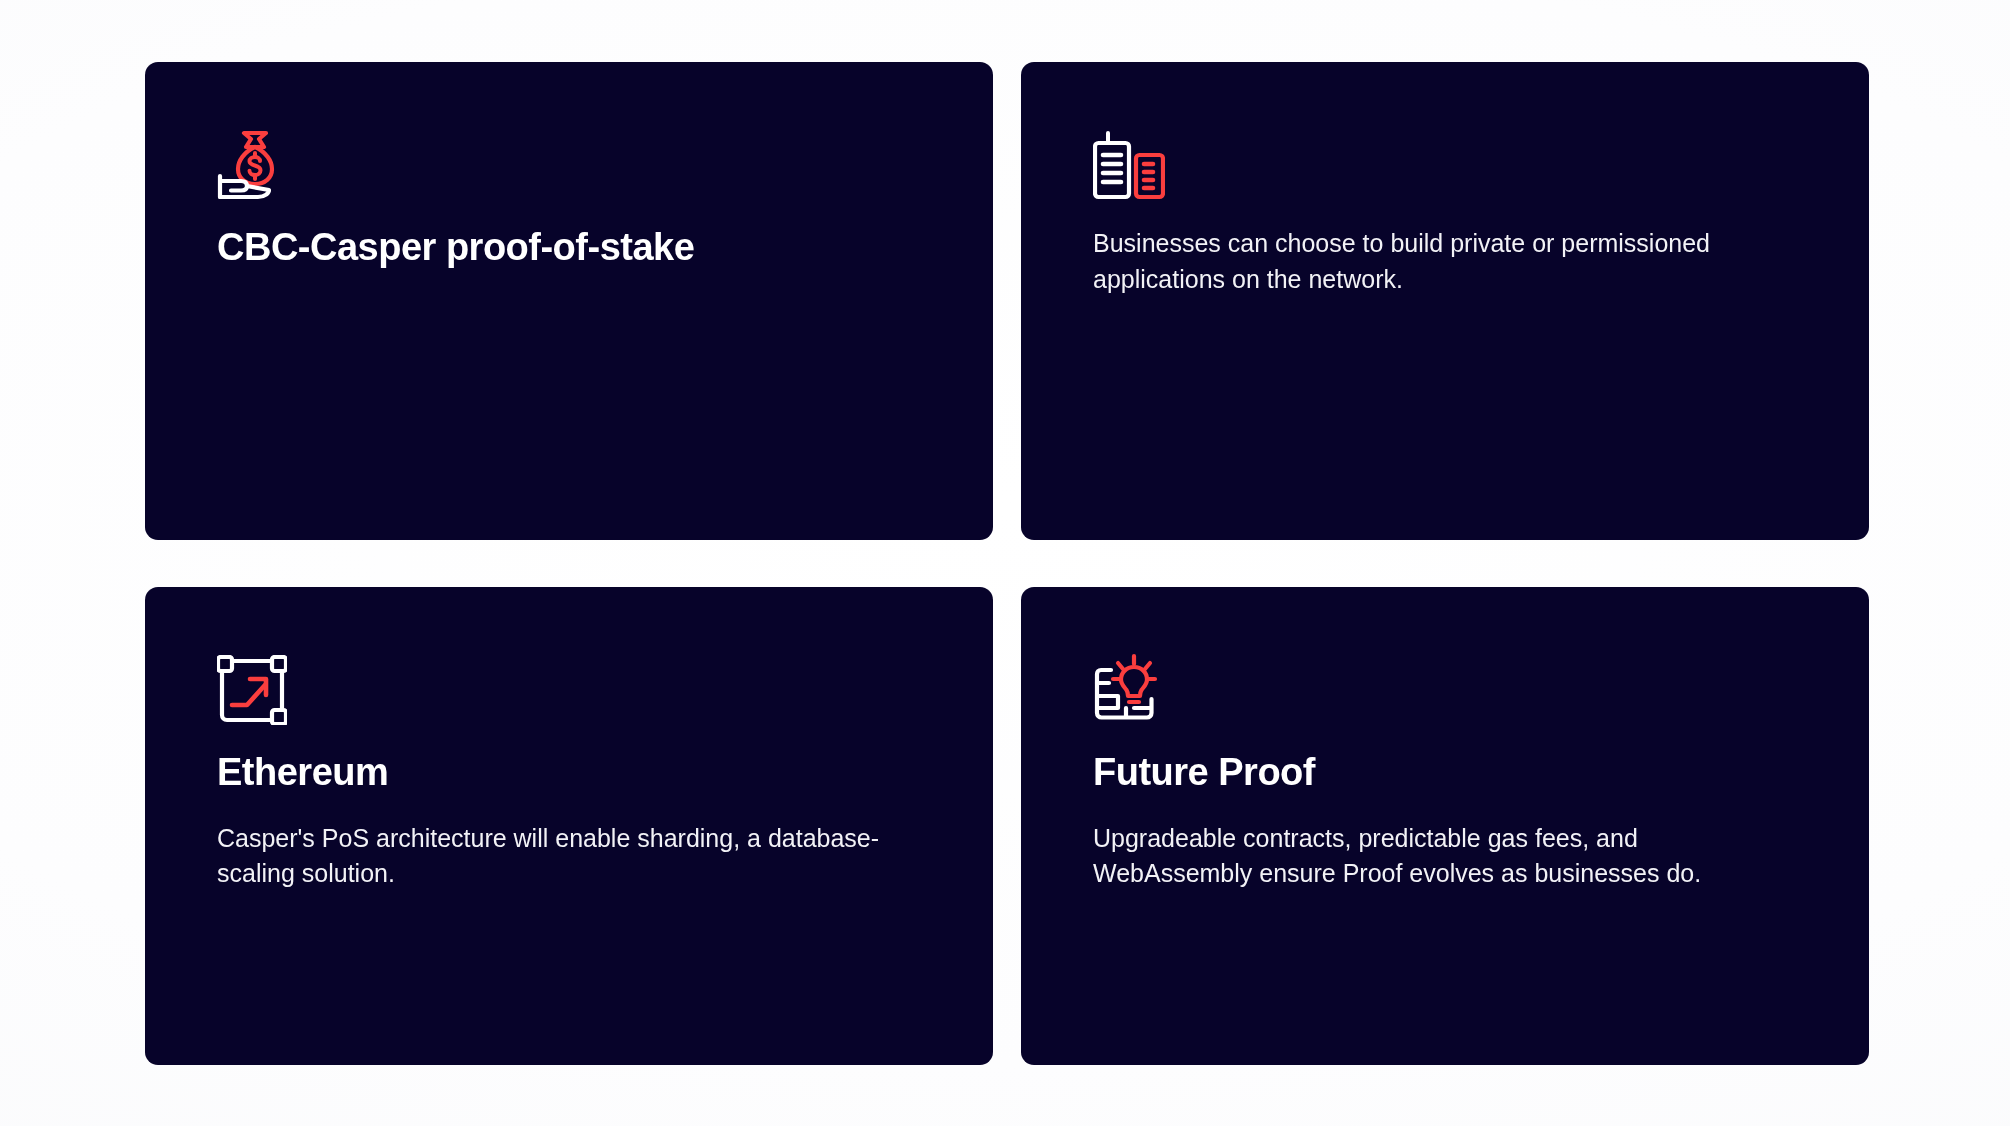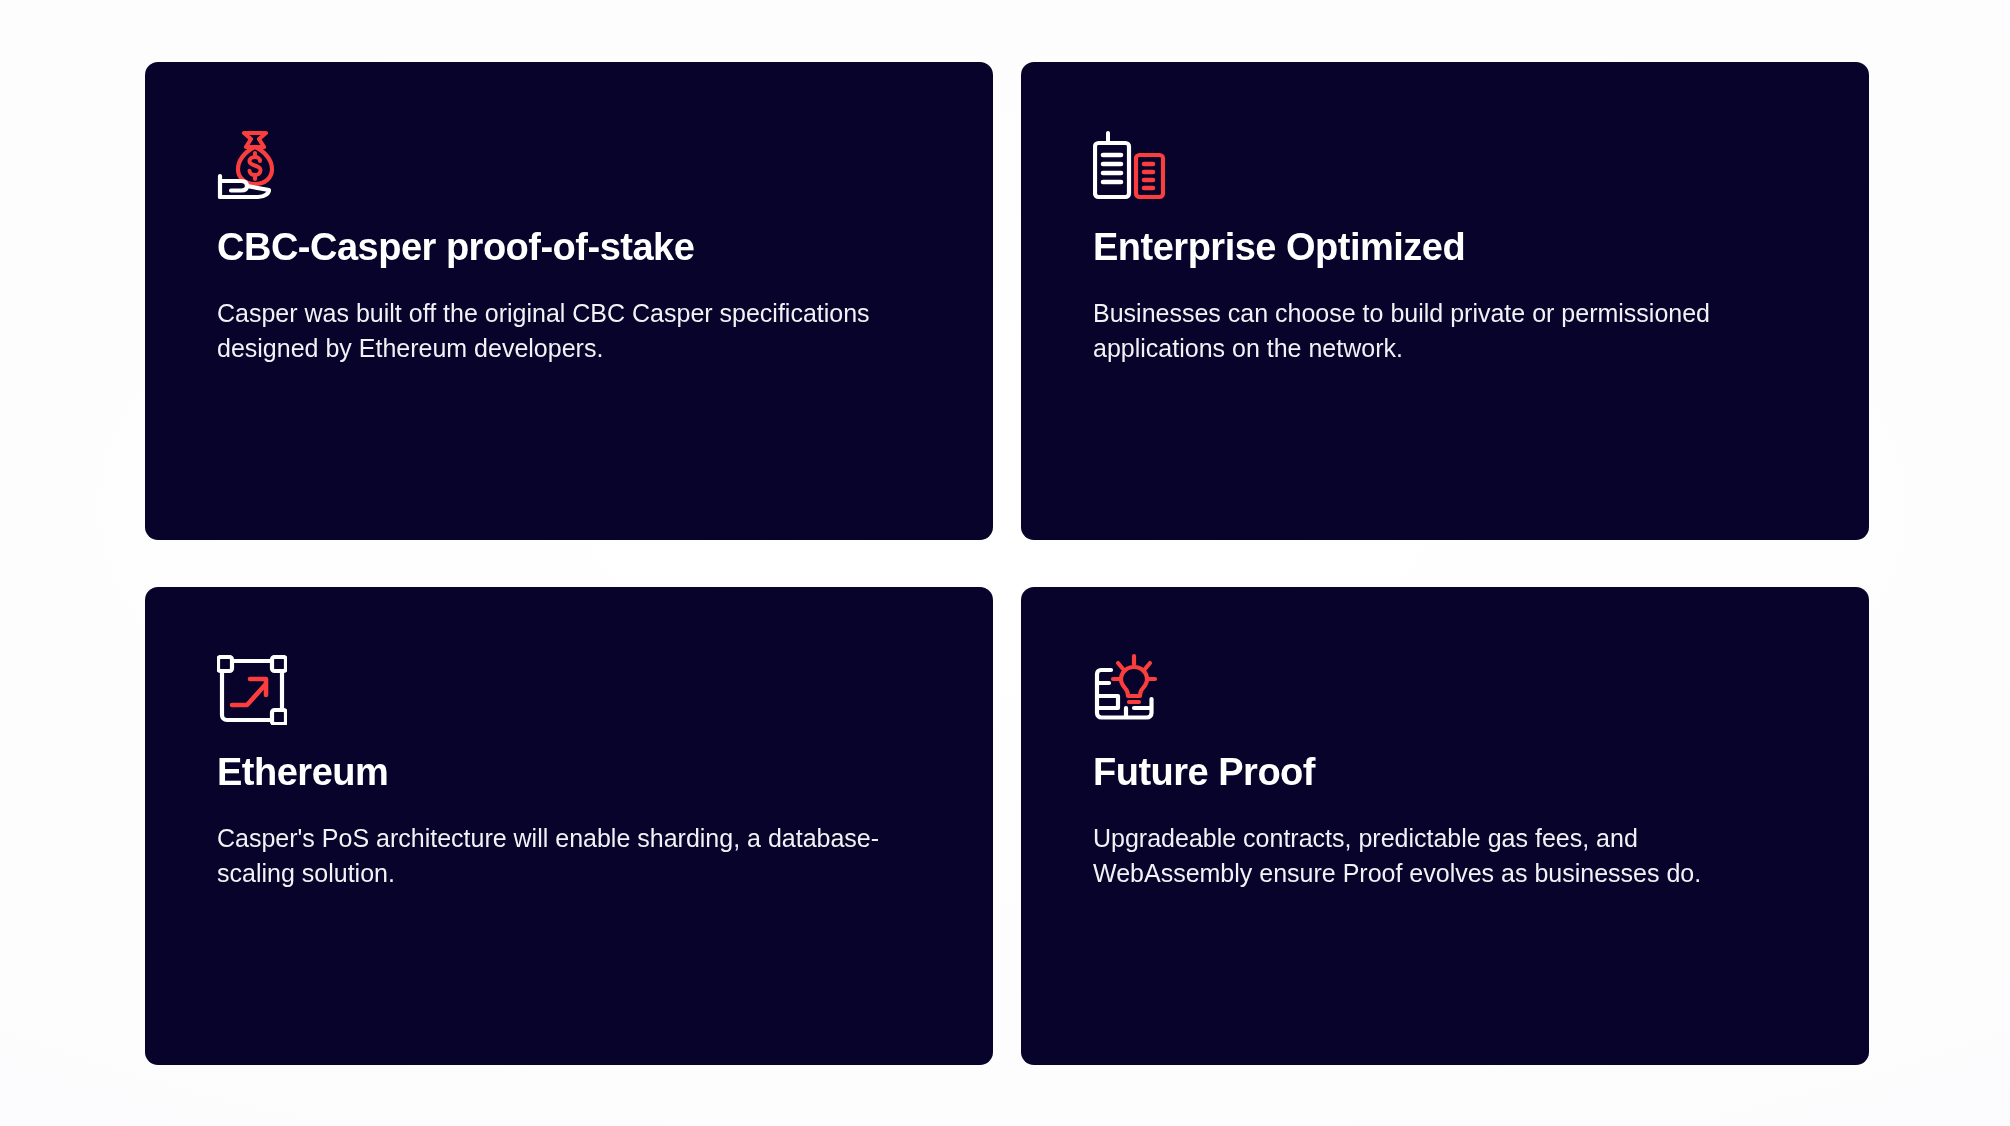--- a/index.html
+++ b/index.html
@@ -89,37 +89,35 @@
 
           <path d="M43 31 C43 28.5 40.5 27 38 27 C35 27 32.5 28.8 32.5 31.3 C32.5 36.5 43.5 34.5 43.5 40.2 C43.5 43 41 45 38 45 C35 45 32.5 43.3 32.5 40.8" stroke="#fa3e3e" stroke-width="4" fill="none" stroke-linecap="round"></path>
           <path d="M38 23 L38 27 M38 45 L38 49" stroke="#fa3e3e" stroke-width="4" stroke-linecap="round"></path>
 
           <path d="M3 46 L3 67" stroke="#ffffff" stroke-width="4.2" stroke-linecap="round"></path>
           <path d="M3 51 L24 51 C28 51 30 53 30 56 C30 59 28 60.5 24 60.5 L14 60.5" stroke="#ffffff" stroke-width="4.2" fill="none" stroke-linecap="round" stroke-linejoin="round"></path>
           <path d="M3 67 L41 67 C48 67 52 63 52 60 L30 56" stroke="#ffffff" stroke-width="4.2" fill="none" stroke-linecap="round" stroke-linejoin="round"></path>
         </svg>
       </div>
       <h2 class="card-title">CBC-Casper proof-of-stake</h2>
-      <p class="card-desc">Casper was built off the original CBC Casper specifications designed by Ethereum developers.</p>
     </div>
 
     <div class="card">
       <div class="icon-wrap">
         <svg width="72" height="70" viewBox="0 0 72 70" fill="none">
 
           <path d="M15 3 L15 13" stroke="#ffffff" stroke-width="4" stroke-linecap="round"></path>
 
           <rect x="2" y="13" width="34" height="54" rx="3.5" stroke="#ffffff" stroke-width="4.2" fill="none"></rect>
           <path d="M10 25 H28 M10 34 H28 M10 43 H28 M10 52 H28" stroke="#ffffff" stroke-width="4.6" stroke-linecap="round"></path>
 
           <rect x="43" y="25" width="27" height="42" rx="3.5" stroke="#fa3e3e" stroke-width="4.2" fill="none"></rect>
           <path d="M51 34 H60 M51 42 H60 M51 50 H60 M51 58 H60" stroke="#fa3e3e" stroke-width="4.6" stroke-linecap="round"></path>
         </svg>
       </div>
-      <h2 class="card-title">Enterprise Optimized</h2>
       <p class="card-desc">Businesses can choose to build private or permissioned applications on the network.</p>
     </div>
 
     <div class="card">
       <div class="icon-wrap">
         <svg width="70" height="70" viewBox="0 0 70 70" fill="none">
 
           <path d="M5 15 L5 60 C5 63 7 65 10 65 L55 65" stroke="#ffffff" stroke-width="4.2" fill="none" stroke-linecap="round" stroke-linejoin="round"></path>
           <path d="M14 6 L56 6" stroke="#ffffff" stroke-width="4.2" stroke-linecap="round"></path>
           <path d="M65 15 L65 56" stroke="#ffffff" stroke-width="4.2" stroke-linecap="round"></path>

